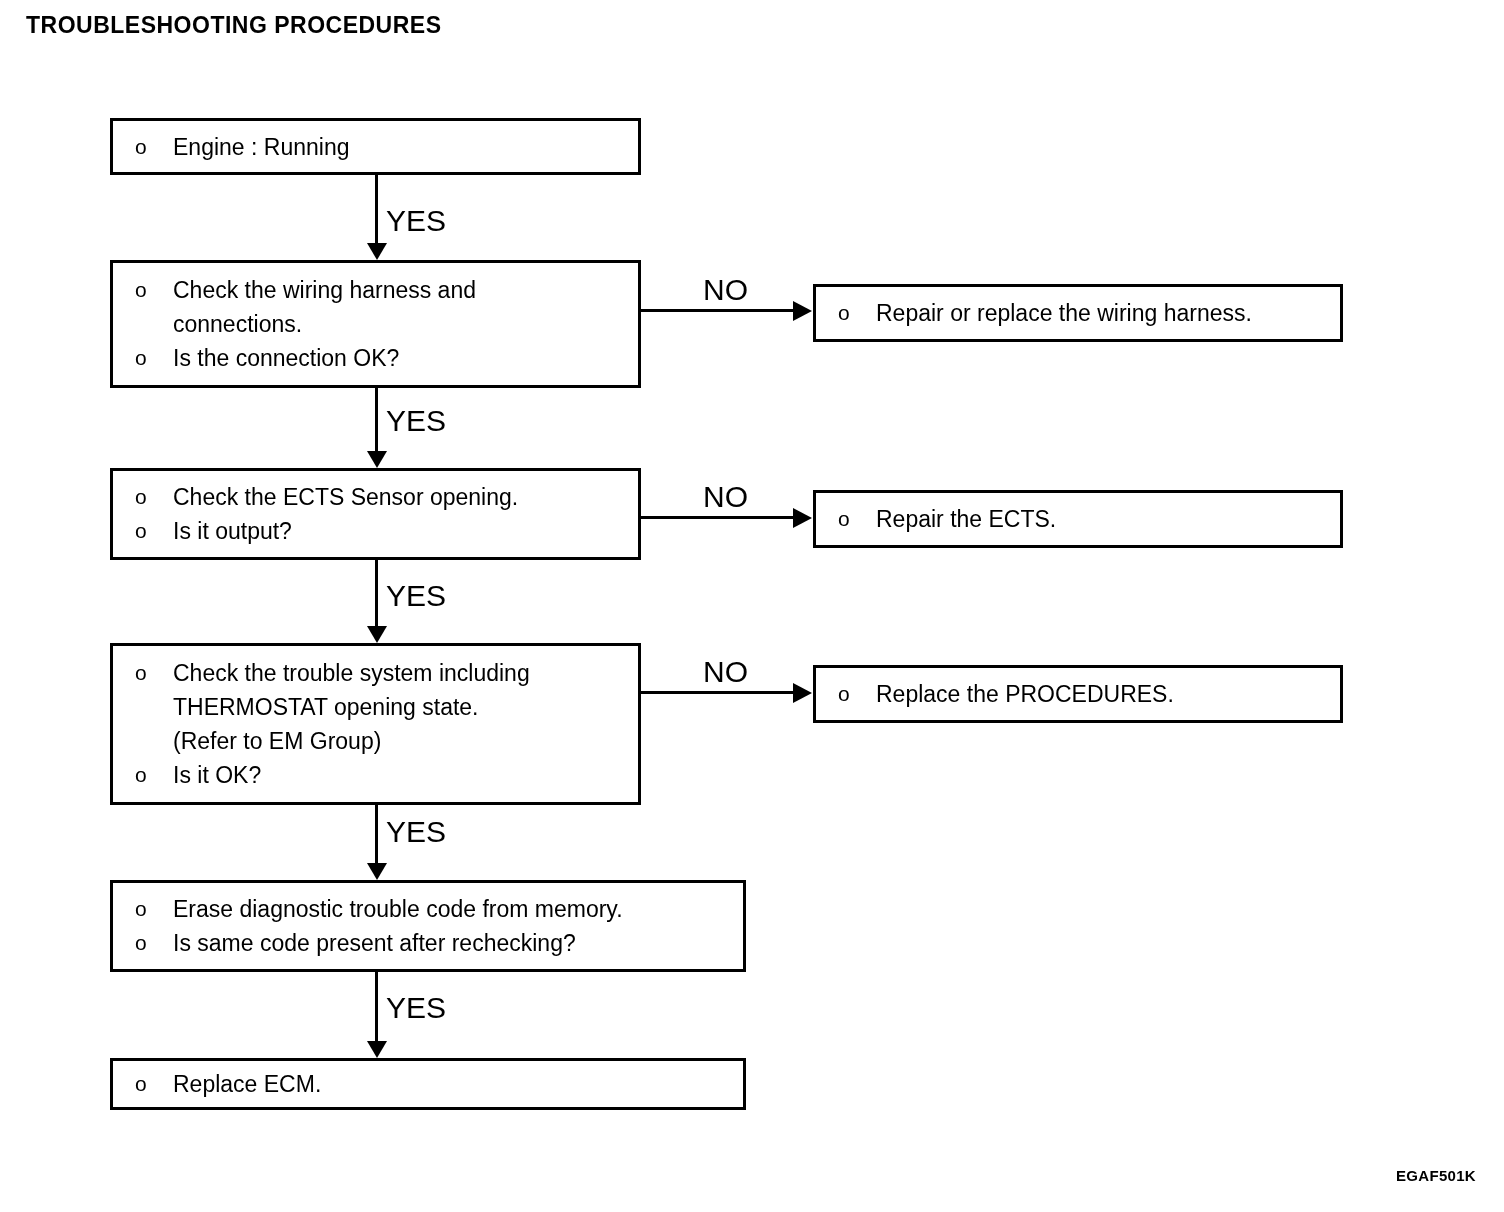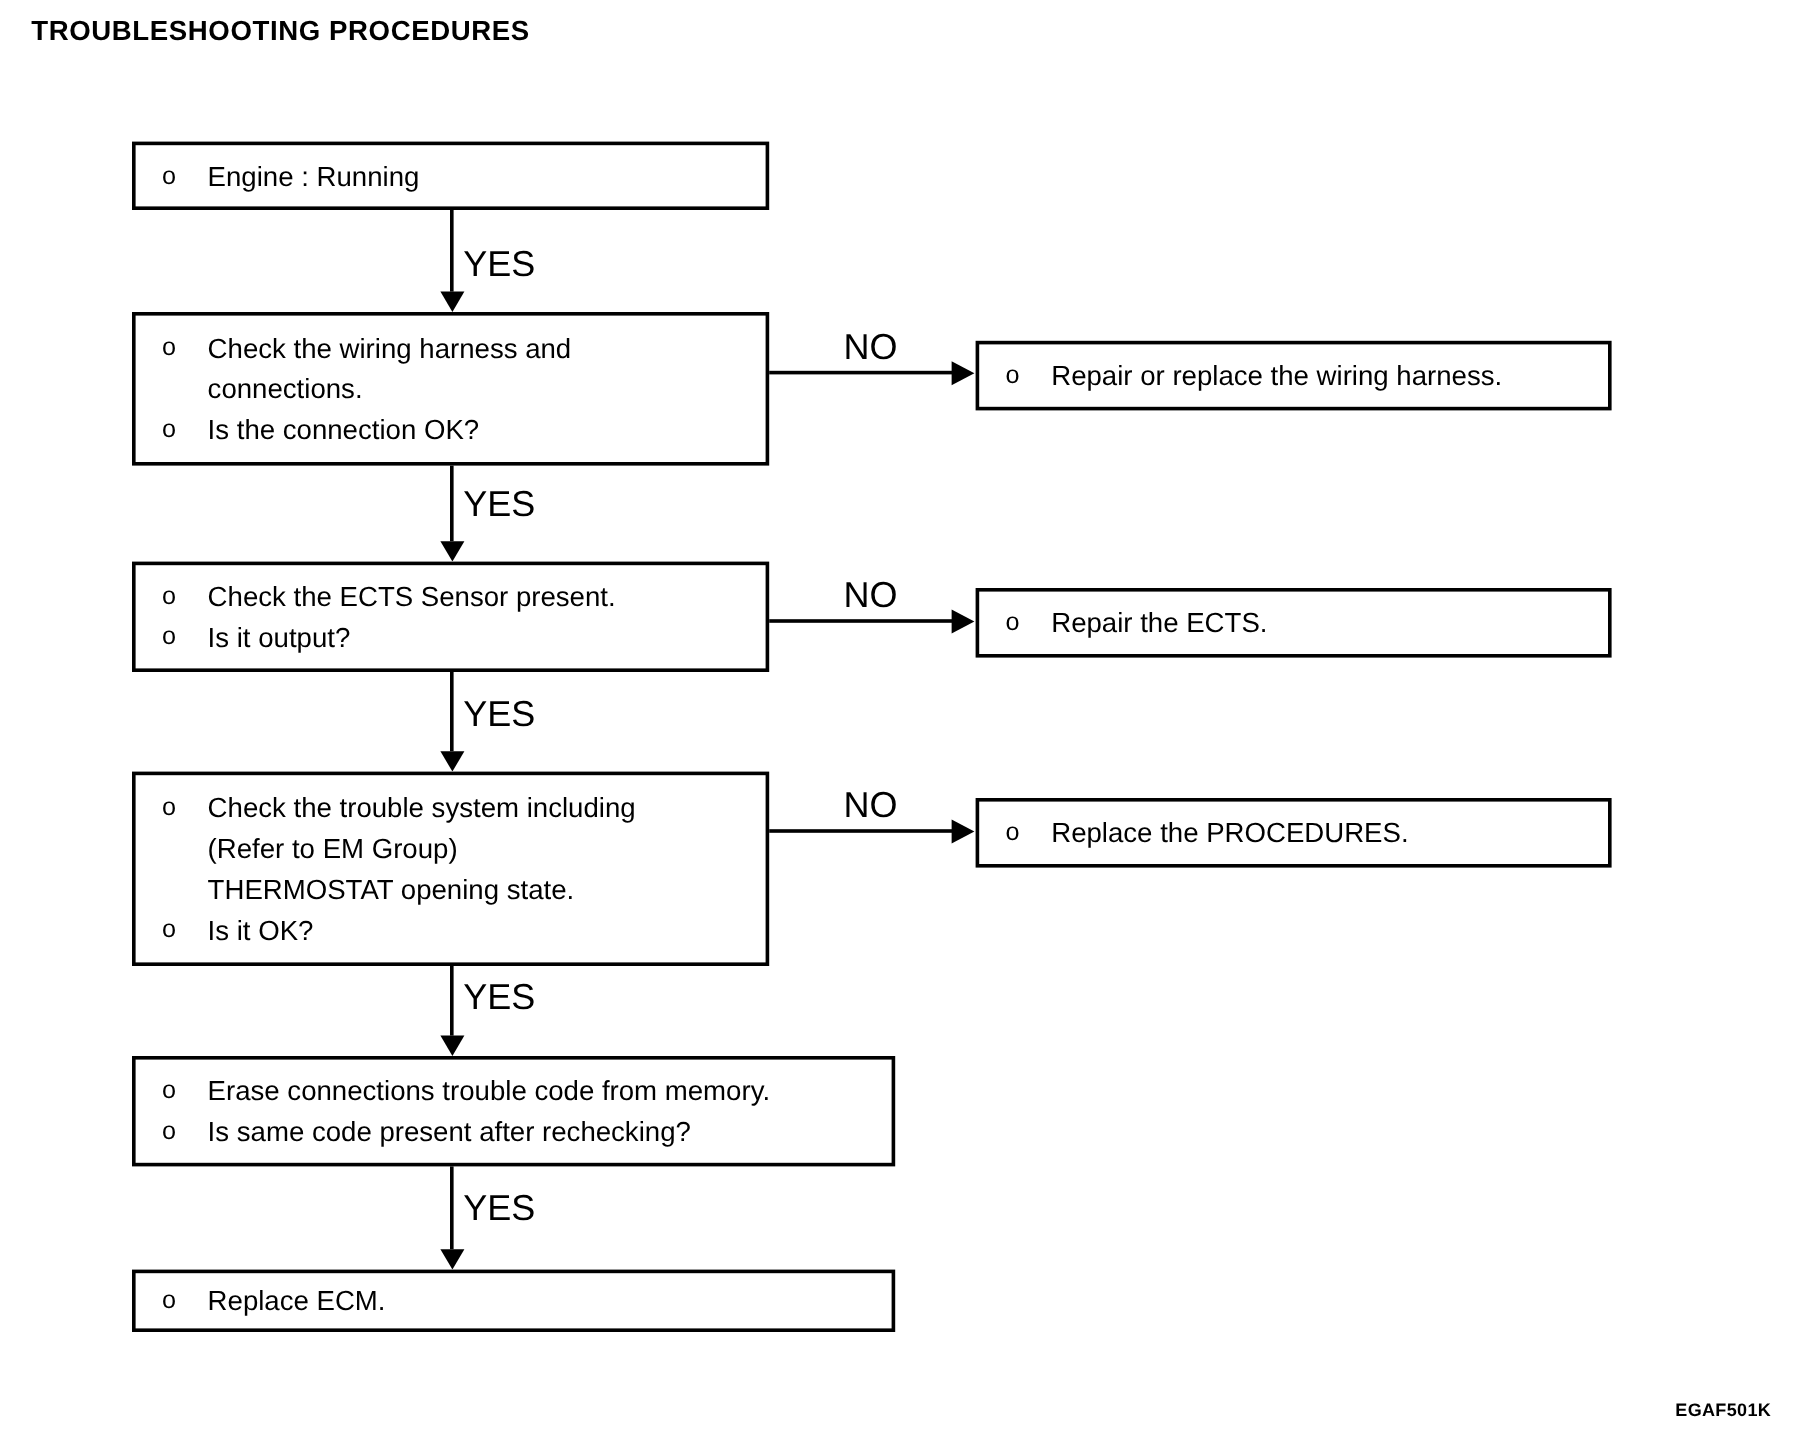--- a/index.html
+++ b/index.html
@@ -150,21 +150,21 @@
   </div>
 
   <div class="vconn" style="left:375px; top:388px; height:63px;"></div>
   <div class="vhead" style="left:367px; top:451px;"></div>
   <div class="elabel" style="left:386px; top:409px;">YES</div>
 
   <div class="box" style="left:110px; top:468px; width:531px; height:92px;">
     <div class="box-inner">
       <div class="line">
         <span class="bullet">o</span>
-        <span class="ltext">Check the ECTS Sensor present.</span>
+        <span class="ltext">Check the ECTS Sensor opening.</span>
       </div>
       <div class="line">
         <span class="bullet">o</span>
         <span class="ltext">Is it output?</span>
       </div>
     </div>
   </div>
 
   <div class="hconn" style="left:641px; top:516px; width:155px;"></div>
   <div class="hhead" style="left:793px; top:508px;"></div>
@@ -184,25 +184,25 @@
   <div class="elabel" style="left:386px; top:584px;">YES</div>
 
   <div class="box" style="left:110px; top:643px; width:531px; height:162px;">
     <div class="box-inner">
       <div class="line">
         <span class="bullet">o</span>
         <span class="ltext">Check the trouble system including</span>
       </div>
       <div class="line">
         <span class="bullet blank"></span>
+        <span class="ltext">THERMOSTAT opening state.</span>
+      </div>
+      <div class="line">
+        <span class="bullet blank"></span>
         <span class="ltext">(Refer to EM Group)</span>
-      </div>
-      <div class="line">
-        <span class="bullet blank"></span>
-        <span class="ltext">THERMOSTAT opening state.</span>
       </div>
       <div class="line">
         <span class="bullet">o</span>
         <span class="ltext">Is it OK?</span>
       </div>
     </div>
   </div>
 
   <div class="hconn" style="left:641px; top:691px; width:155px;"></div>
   <div class="hhead" style="left:793px; top:683px;"></div>
@@ -218,21 +218,21 @@
   </div>
 
   <div class="vconn" style="left:375px; top:805px; height:58px;"></div>
   <div class="vhead" style="left:367px; top:863px;"></div>
   <div class="elabel" style="left:386px; top:820px;">YES</div>
 
   <div class="box" style="left:110px; top:880px; width:636px; height:92px;">
     <div class="box-inner">
       <div class="line">
         <span class="bullet">o</span>
-        <span class="ltext">Erase connections trouble code from memory.</span>
+        <span class="ltext">Erase diagnostic trouble code from memory.</span>
       </div>
       <div class="line">
         <span class="bullet">o</span>
         <span class="ltext">Is same code present after rechecking?</span>
       </div>
     </div>
   </div>
 
   <div class="vconn" style="left:375px; top:972px; height:69px;"></div>
   <div class="vhead" style="left:367px; top:1041px;"></div>

